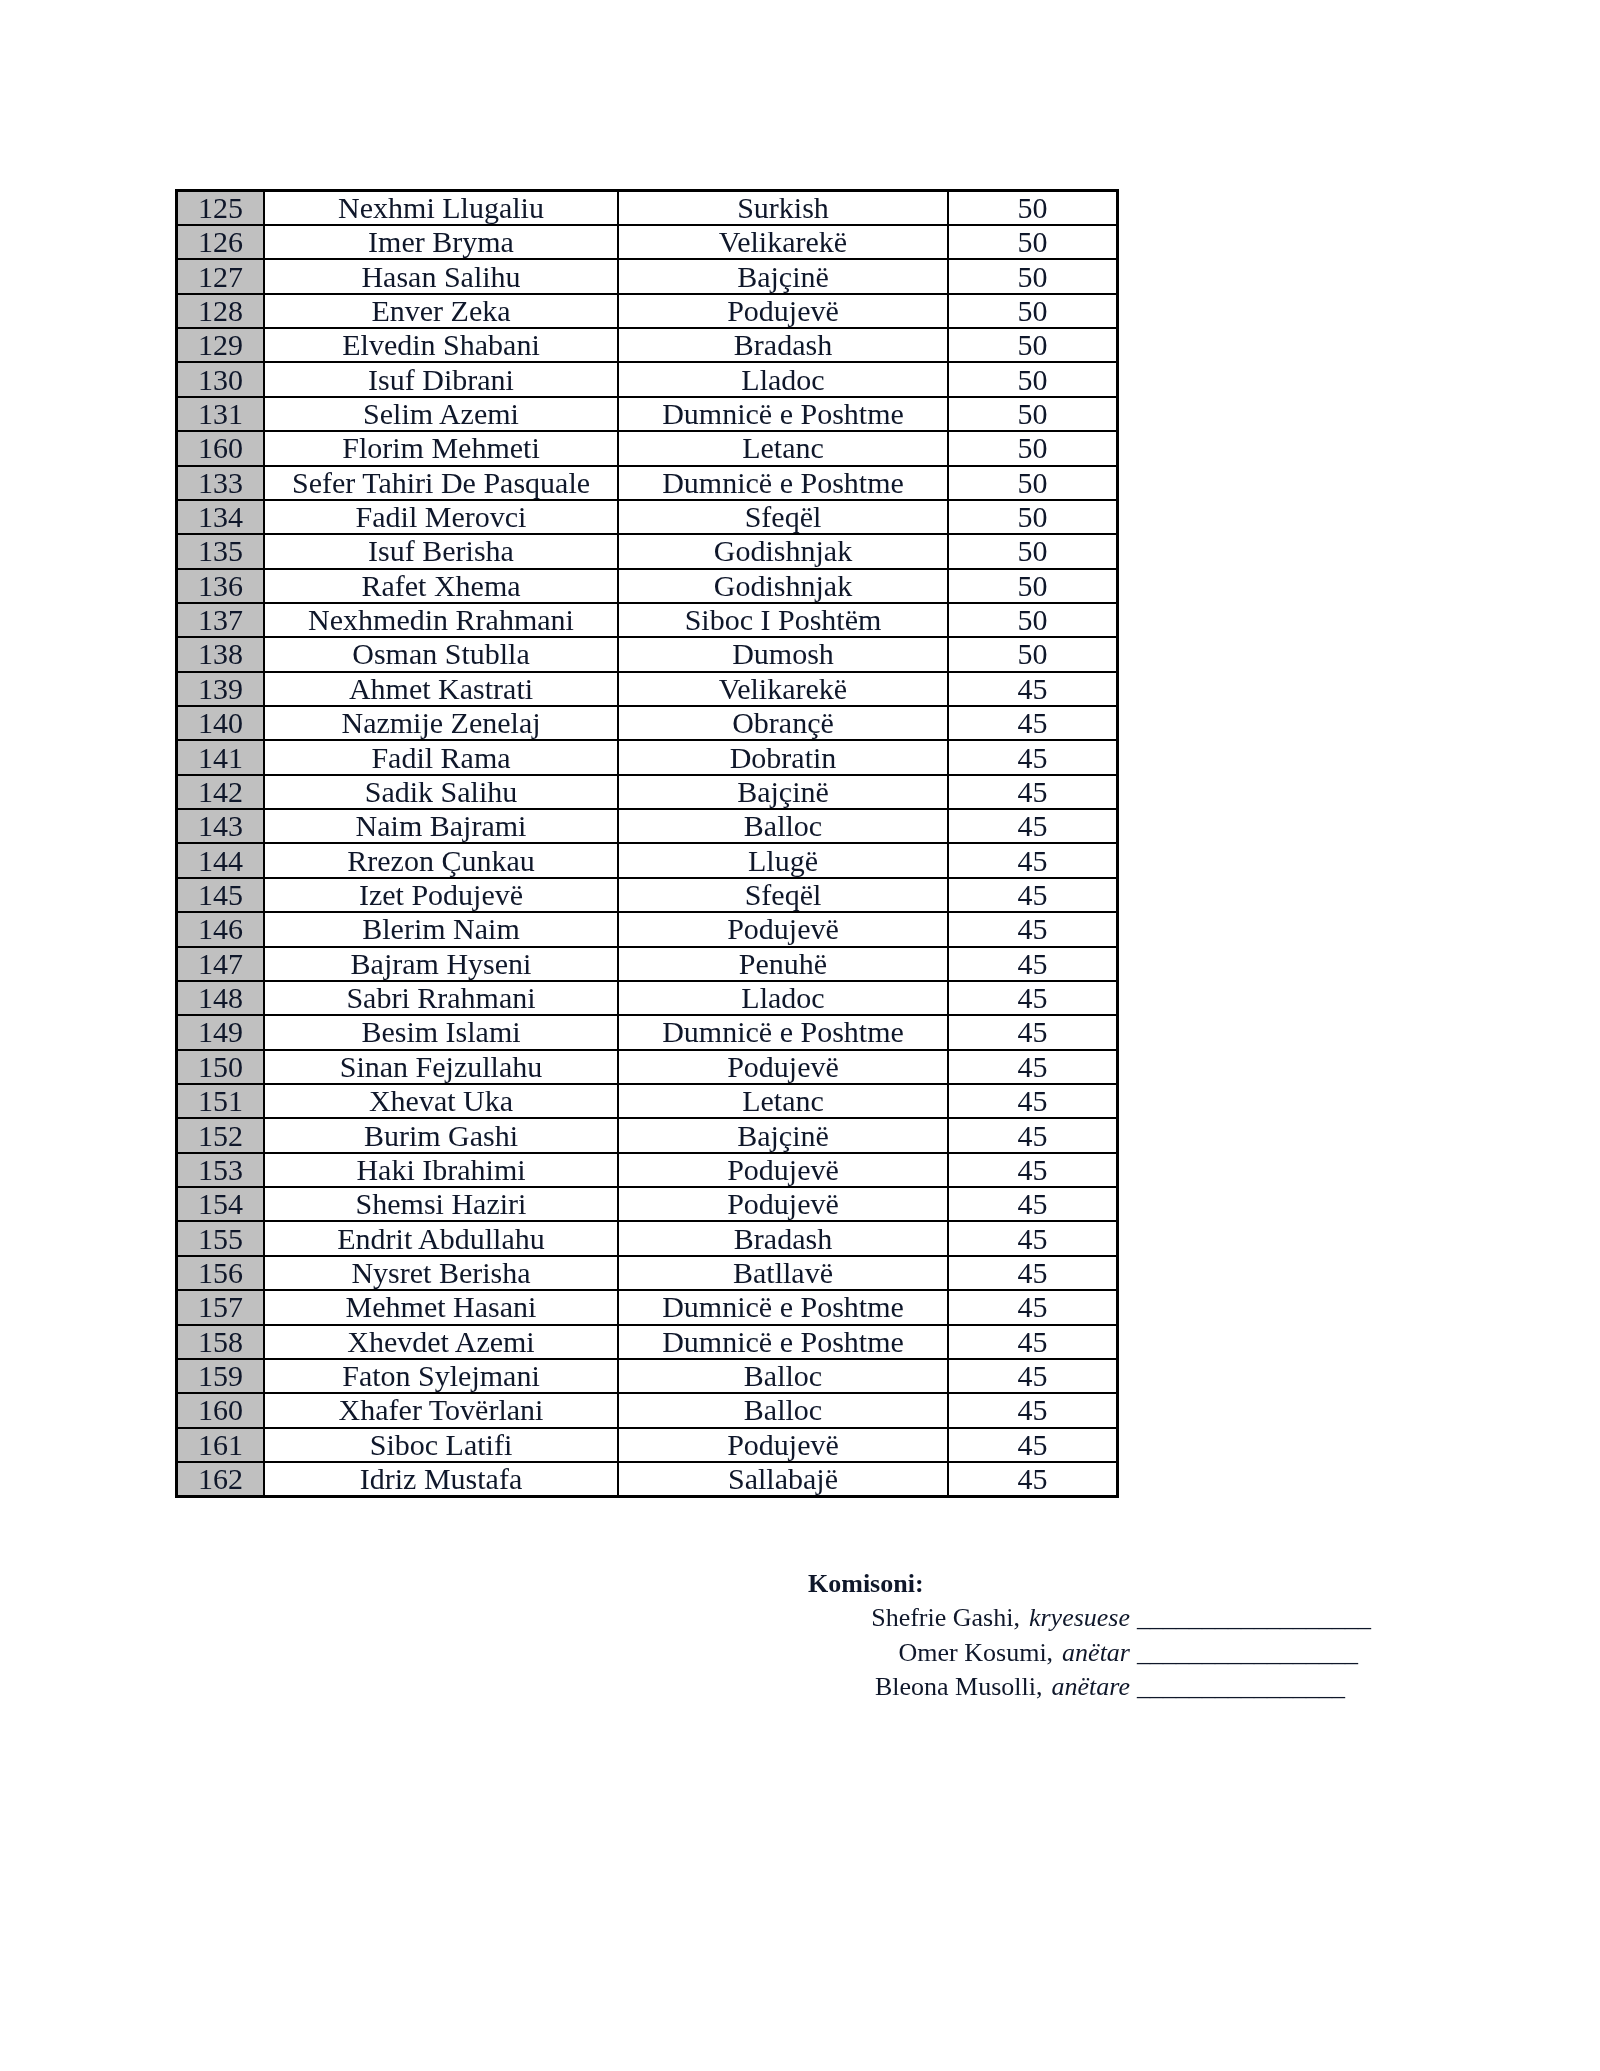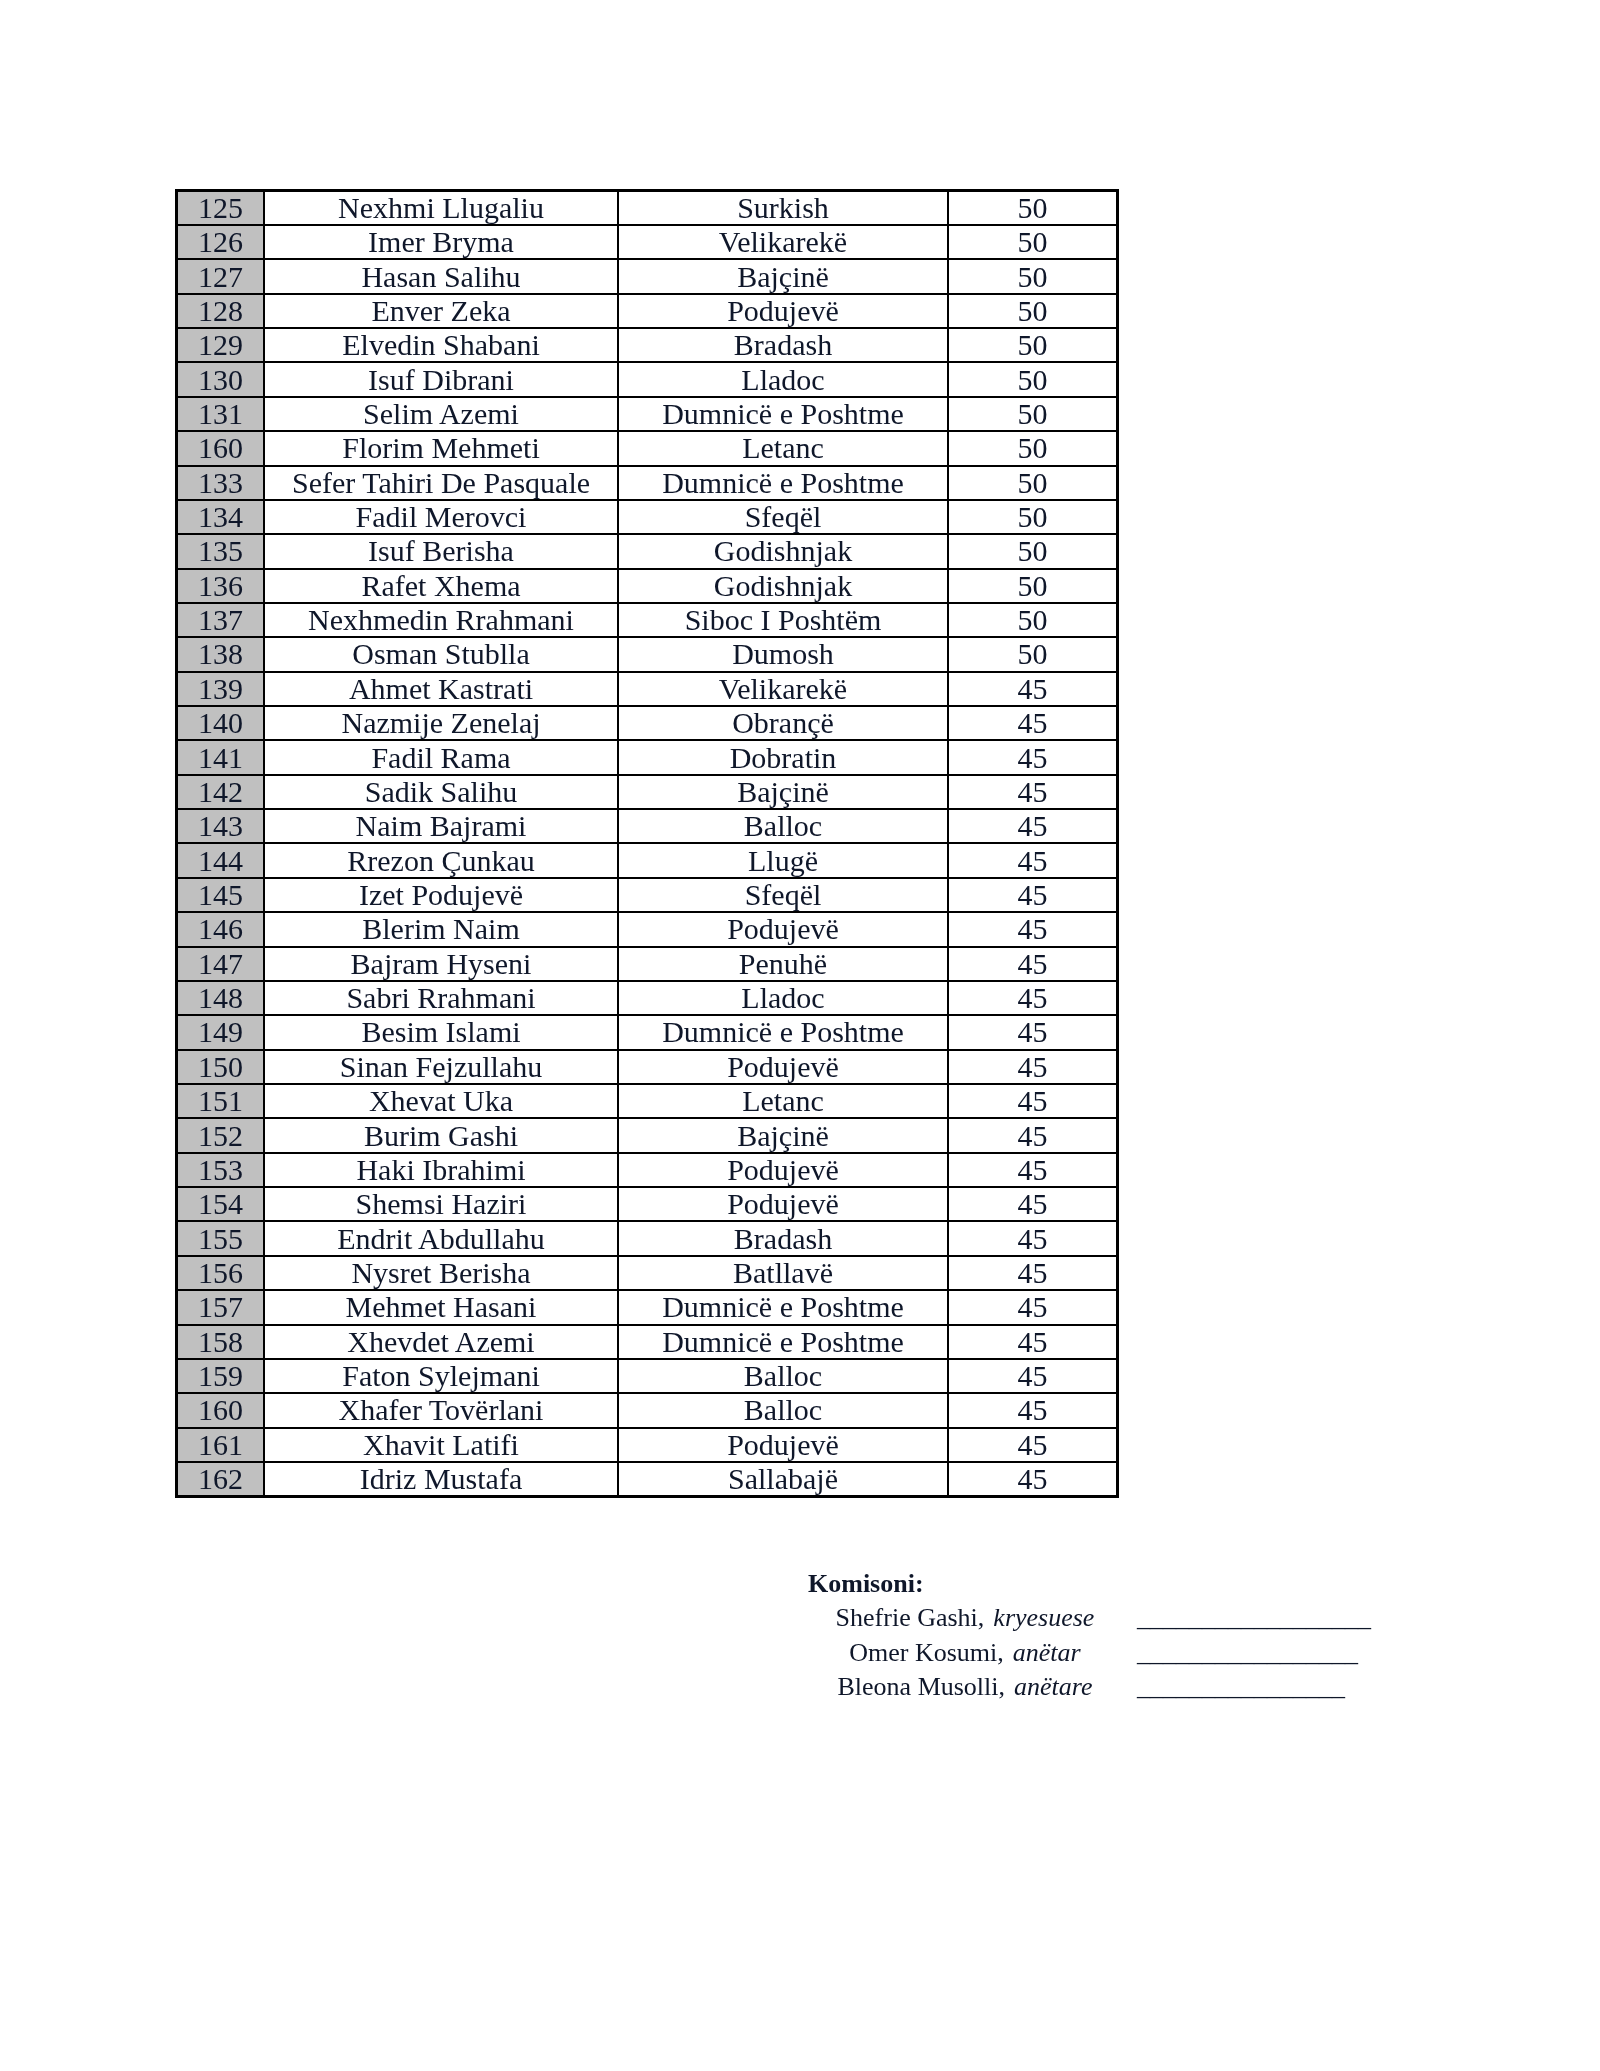--- a/index.html
+++ b/index.html
@@ -57,21 +57,21 @@
     line-height: 35px;
     padding-left: 8px;
   }
   .commission .c-row {
     display: flex;
     align-items: baseline;
     height: 34.5px;
   }
   .commission .c-label {
     width: 330px;
-    text-align: center;
+    text-align: right;
     white-space: nowrap;
   }
   .commission .c-role {
     font-style: italic;
     margin-left: 9px;
   }
   .commission .c-line {
     margin-left: 7px;
     white-space: pre;
     letter-spacing: 0;
@@ -331,21 +331,21 @@
 
     <tr>
       <td class="c-no">160</td>
       <td class="c-name">Xhafer Tovërlani</td>
       <td class="c-place">Balloc</td>
       <td class="c-pts">45</td>
     </tr>
 
     <tr>
       <td class="c-no">161</td>
-      <td class="c-name">Xhavit Latifi</td>
+      <td class="c-name">Siboc Latifi</td>
       <td class="c-place">Podujevë</td>
       <td class="c-pts">45</td>
     </tr>
 
     <tr>
       <td class="c-no">162</td>
       <td class="c-name">Idriz Mustafa</td>
       <td class="c-place">Sallabajë</td>
       <td class="c-pts">45</td>
     </tr>

